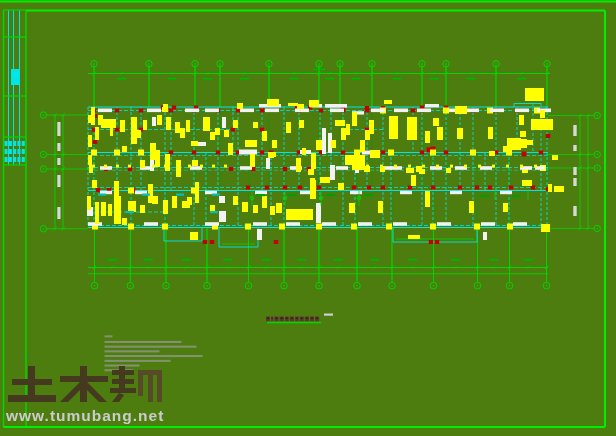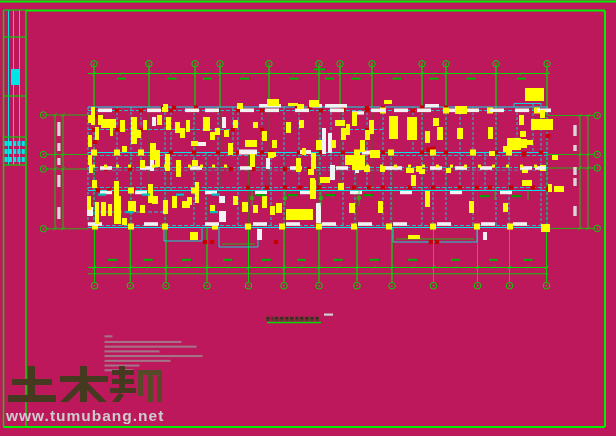--- a/index.html
+++ b/index.html
@@ -1,15 +1,15 @@
 <!DOCTYPE html>
 <html><head><meta charset="utf-8">
 <style>
 html,body{margin:0;padding:0;background:#000;}
-#page{position:relative;width:616px;height:436px;background:#be185d;overflow:hidden;}
+#page{position:relative;width:616px;height:436px;background:#4d7c0f;overflow:hidden;}
 </style></head>
 <body>
 
 <div id="page">
 <svg width="616" height="436" viewBox="0 0 616 436">
 
 <g>
         <line x1="0" y1="1.5" x2="616" y2="1.5" stroke="#00ef00" stroke-width="2"></line>
       </g>
 

